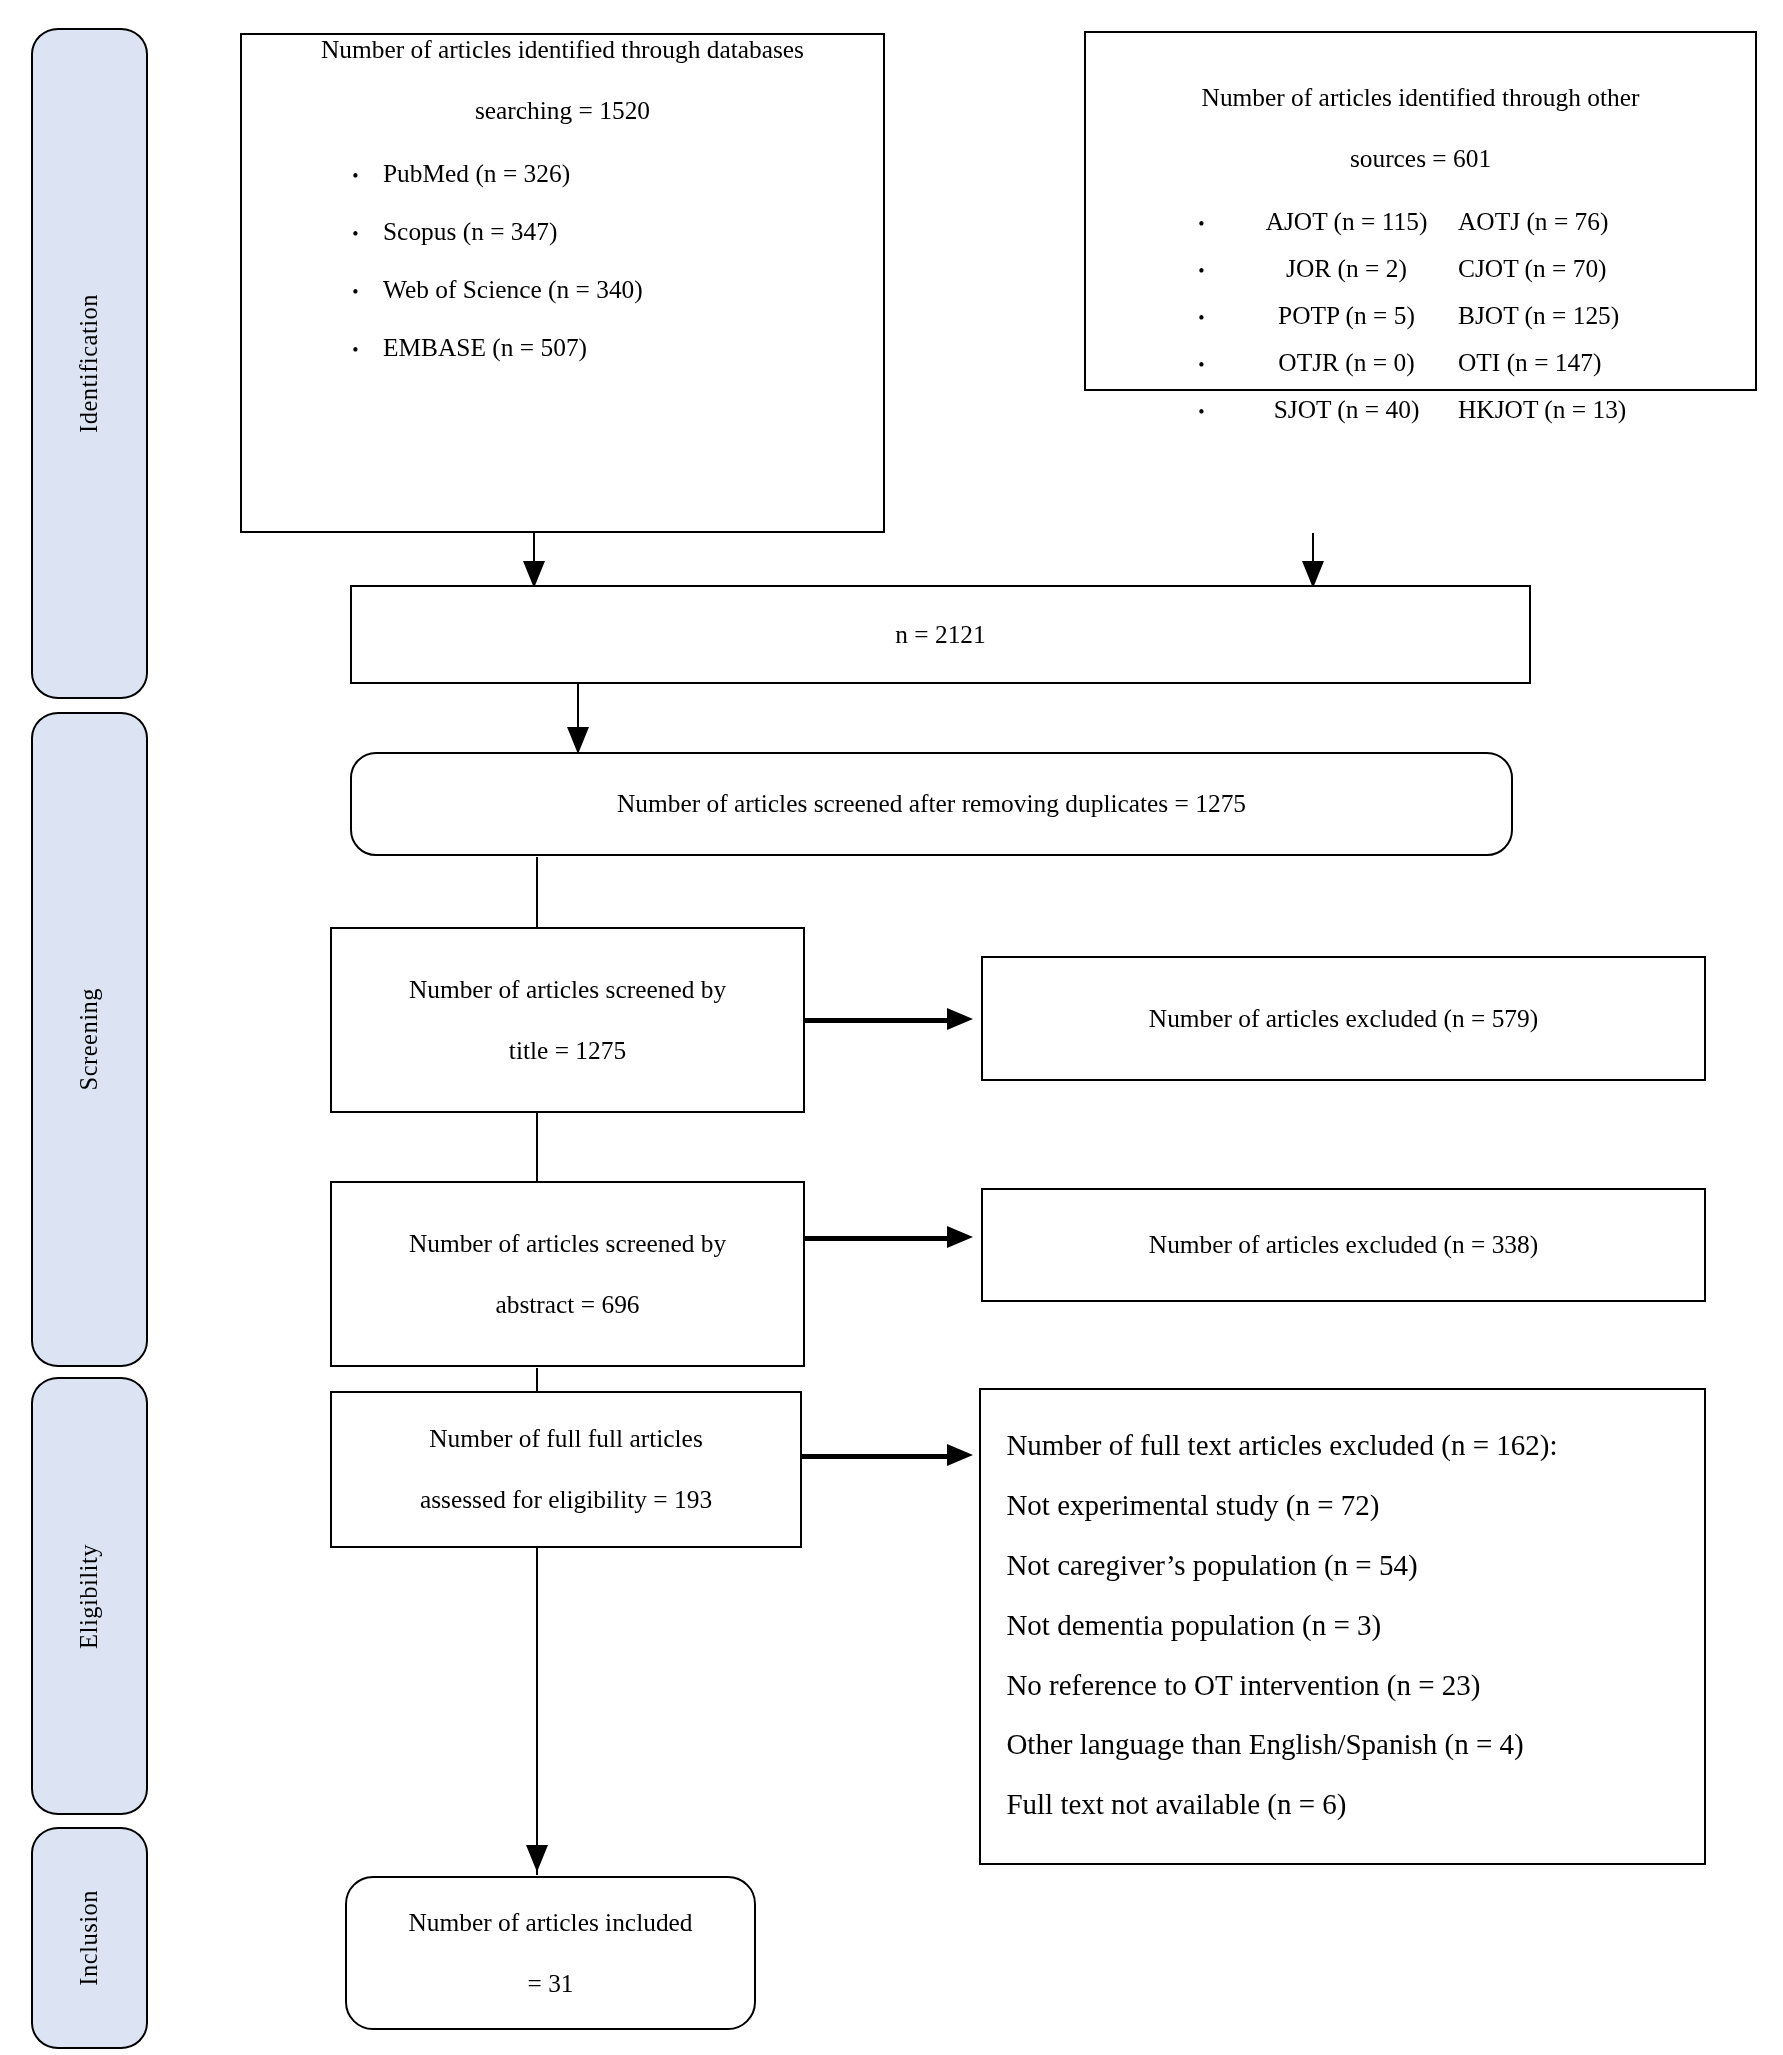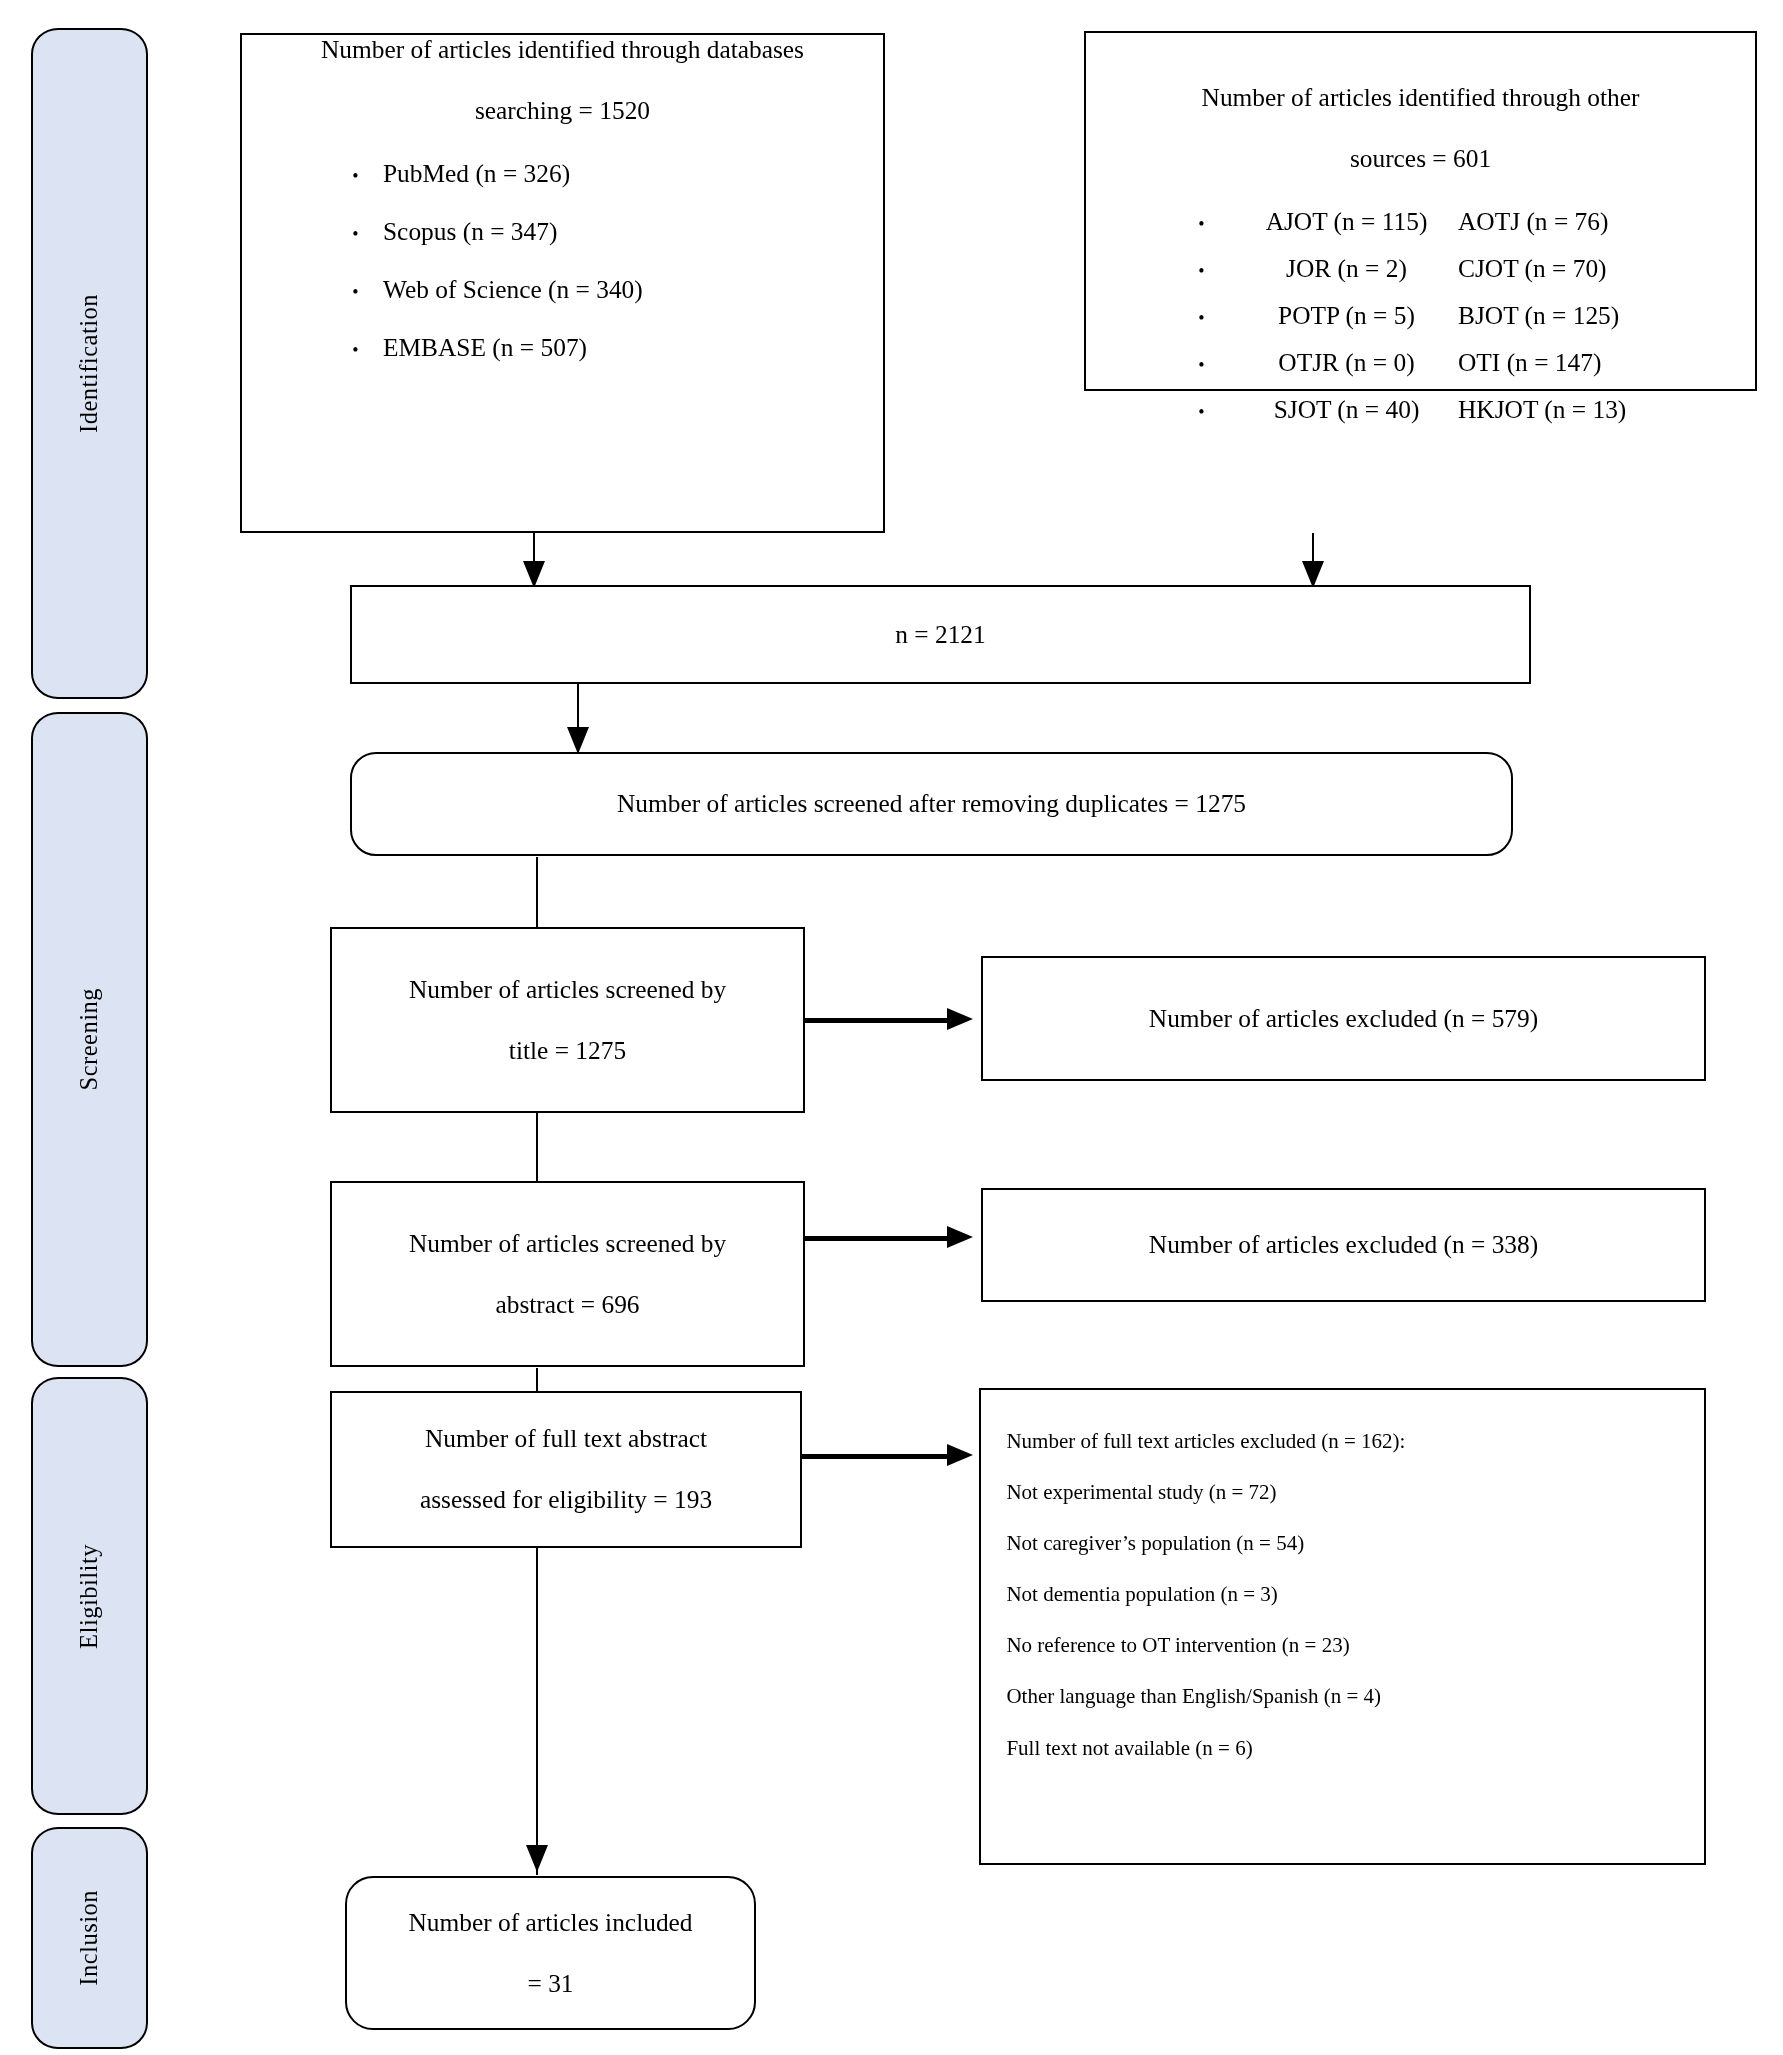--- a/index.html
+++ b/index.html
@@ -108,21 +108,21 @@
   #src-bullets .bullet-dot { width: 67px; }
   #src-bullets .col-a { width: 223px; white-space: nowrap; }
   #src-bullets .col-b { white-space: nowrap; }
 
   
   .reasons {
     padding-left: 25.4px;
     padding-right: 13.6px;
   }
   .reason-line {
-    font-size: 21px;
+    font-size: 29px;
     line-height: 1.1;
     margin-bottom: 28px;
     white-space: nowrap;
   }
   .reason-line:last-child { margin-bottom: 12px; }
 
   
   .vline {
     position: absolute;
     width: 1.8px;
@@ -269,21 +269,21 @@
   <div class="hline" style="left:805px; top:1236px; width:145px;"></div>
   <div class="arrow-right" style="left:947px; top:1226px;"></div>
 
   <div class="box box-center" style="left:981px; top:1188px; width:725px; height:114px;">
     <div class="box-line">Number of articles excluded (n = 338)</div>
   </div>
 
   <div class="vline" style="left:536px; top:1368px; height:27px;"></div>
 
   <div class="box box-center" style="left:330px; top:1391px; width:472px; height:157px;">
-    <div class="box-line">Number of full text abstract</div>
+    <div class="box-line">Number of full full articles</div>
     <div class="box-title-sub">assessed for eligibility = 193</div>
   </div>
 
   <div class="hline" style="left:802px; top:1454px; width:148px;"></div>
   <div class="arrow-right" style="left:947px; top:1444px;"></div>
 
   <div class="box" style="left:979px; top:1388px; width:727px; height:477px; justify-content:flex-start; padding-top:40px;">
     <div class="reasons">
       <div class="reason-line">Number of full text articles excluded (n = 162):</div>
       <div class="reason-line">Not experimental study (n = 72)</div>

